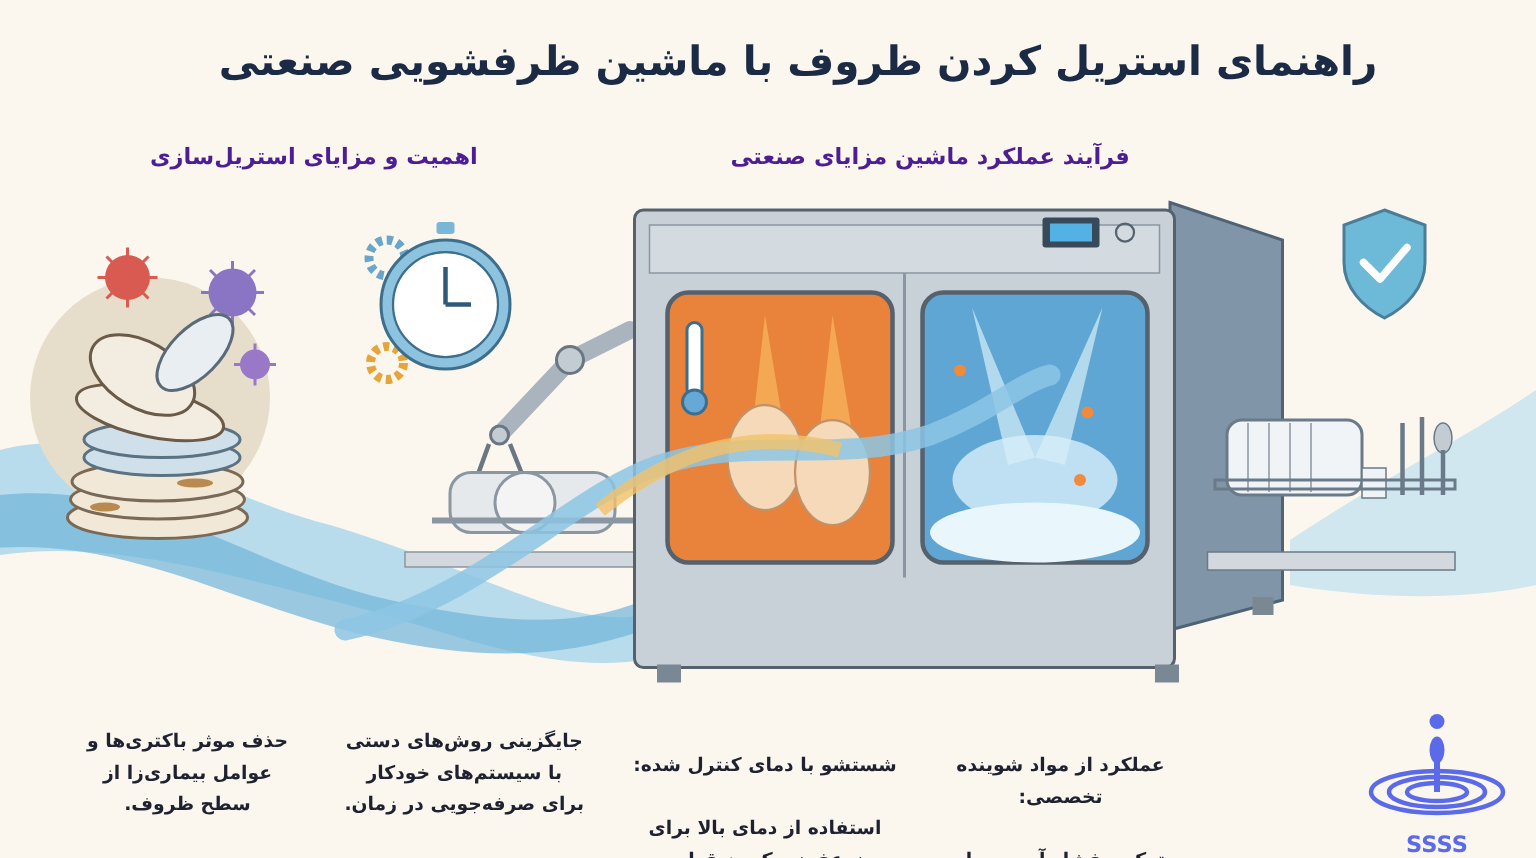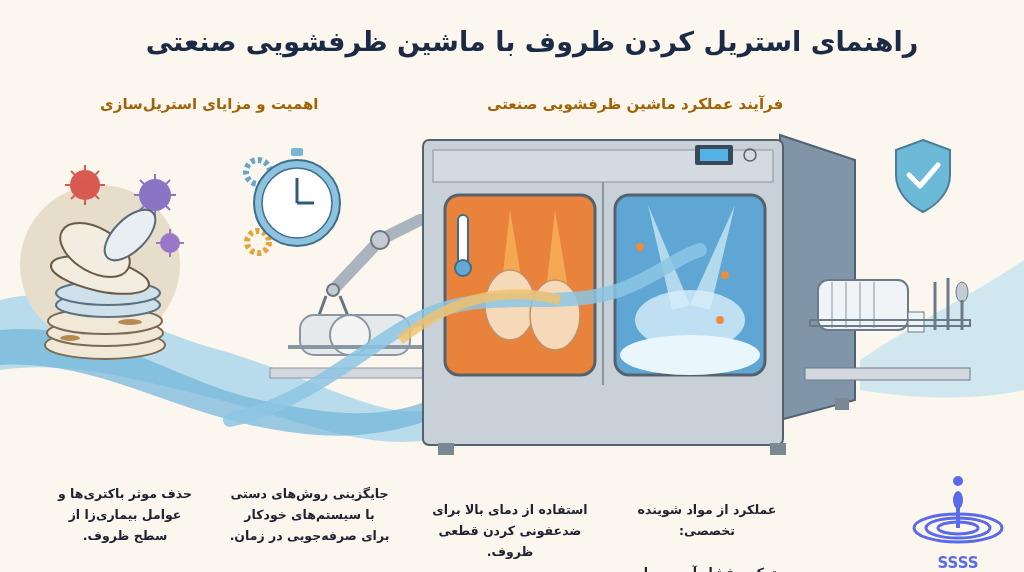--- a/index.html
+++ b/index.html
@@ -1,31 +1,31 @@
 <!DOCTYPE html>
 <html><head>
 <meta charset="utf-8">
 <style>
   html, body { margin:0; padding:0; }
   body { width:1024px; height:572px; overflow:hidden; background:#fbf7ee; font-family:"DejaVu Sans", sans-serif; position:relative; }
   .abs { position:absolute; }
   .title { left:0; right:0; top:26px; text-align:center; font-size:27px; font-weight:bold; color:#1b2a45; direction:rtl;margin-left:40px; }
-  .sub { font-size:15px; font-weight:bold; color:#a16207; direction:rtl; white-space:nowrap; }
+  .sub { font-size:15px; font-weight:bold; color:#4c1d95; direction:rtl; white-space:nowrap; }
   .sub-left { left:100px; top:95px; }
   .sub-right { left:487px; top:95px; }
   .desc { font-size:12.5px; font-weight:bold; color:#1e2230; direction:rtl; text-align:center; line-height:21px; white-space:pre-line; }
   .logo-text { left:760px; top:410px; width:264px; height:162px; }
   svg text { font-family:"DejaVu Sans", sans-serif; }
 </style>
 </head>
 <body>
 
 <div class="abs title">راهنمای استریل کردن ظروف با ماشین ظرفشویی صنعتی</div>
 <div class="abs sub sub-left">اهمیت و مزایای استریل‌سازی</div>
-<div class="abs sub sub-right">فرآیند عملکرد ماشین ظرفشویی صنعتی</div>
+<div class="abs sub sub-right">فرآیند عملکرد ماشین مزایای صنعتی</div>
 
 <svg class="abs" style="left:0;top:0" width="1024" height="572" viewBox="0 0 1024 572">
 
   <g>
     <path d="M0 300 C 80 280, 140 330, 220 350 C 320 380, 380 420, 430 410 L 430 440 C 360 450, 300 420, 220 400 C 140 380, 70 360, 0 370 Z" fill="#a8d4ea" opacity="0.8"></path>
     <path d="M0 330 C 100 320, 170 380, 260 400 C 330 415, 380 420, 430 400 L 430 420 C 370 440, 320 440, 250 425 C 160 405, 90 360, 0 365 Z" fill="#6fb3da" opacity="0.7"></path>
     <path d="M860 360 C 920 320, 980 290, 1024 260 L 1024 390 C 980 400, 920 400, 860 390 Z" fill="#bfe0ef" opacity="0.7"></path>
   </g>
 
   <g>
@@ -161,20 +161,21 @@
   <div>حذف موثر باکتری‌ها و
 عوامل بیماری‌زا از
 سطح ظروف.</div>
 </div>
 <div class="abs desc" style="left:222px;top:462px;width:175px;">
   <div>جایگزینی روش‌های دستی
 با سیستم‌های خودکار
 برای صرفه‌جویی در زمان.</div>
 </div>
 <div class="abs desc" style="left:420px;top:478px;width:180px;">
+  <div>شستشو با دمای کنترل شده:</div>
   <div>استفاده از دمای بالا برای
 ضدعفونی کردن قطعی ظروف.</div>
 </div>
 <div class="abs desc" style="left:612px;top:478px;width:190px;">
   <div>عملکرد از مواد شوینده تخصصی:</div>
   <div>ترکیب فشار آب و مواد شیمیایی
 برای پاکسازی عمقی.</div>
 </div>
 
 <svg class="abs logo-text" viewBox="0 0 264 162">

